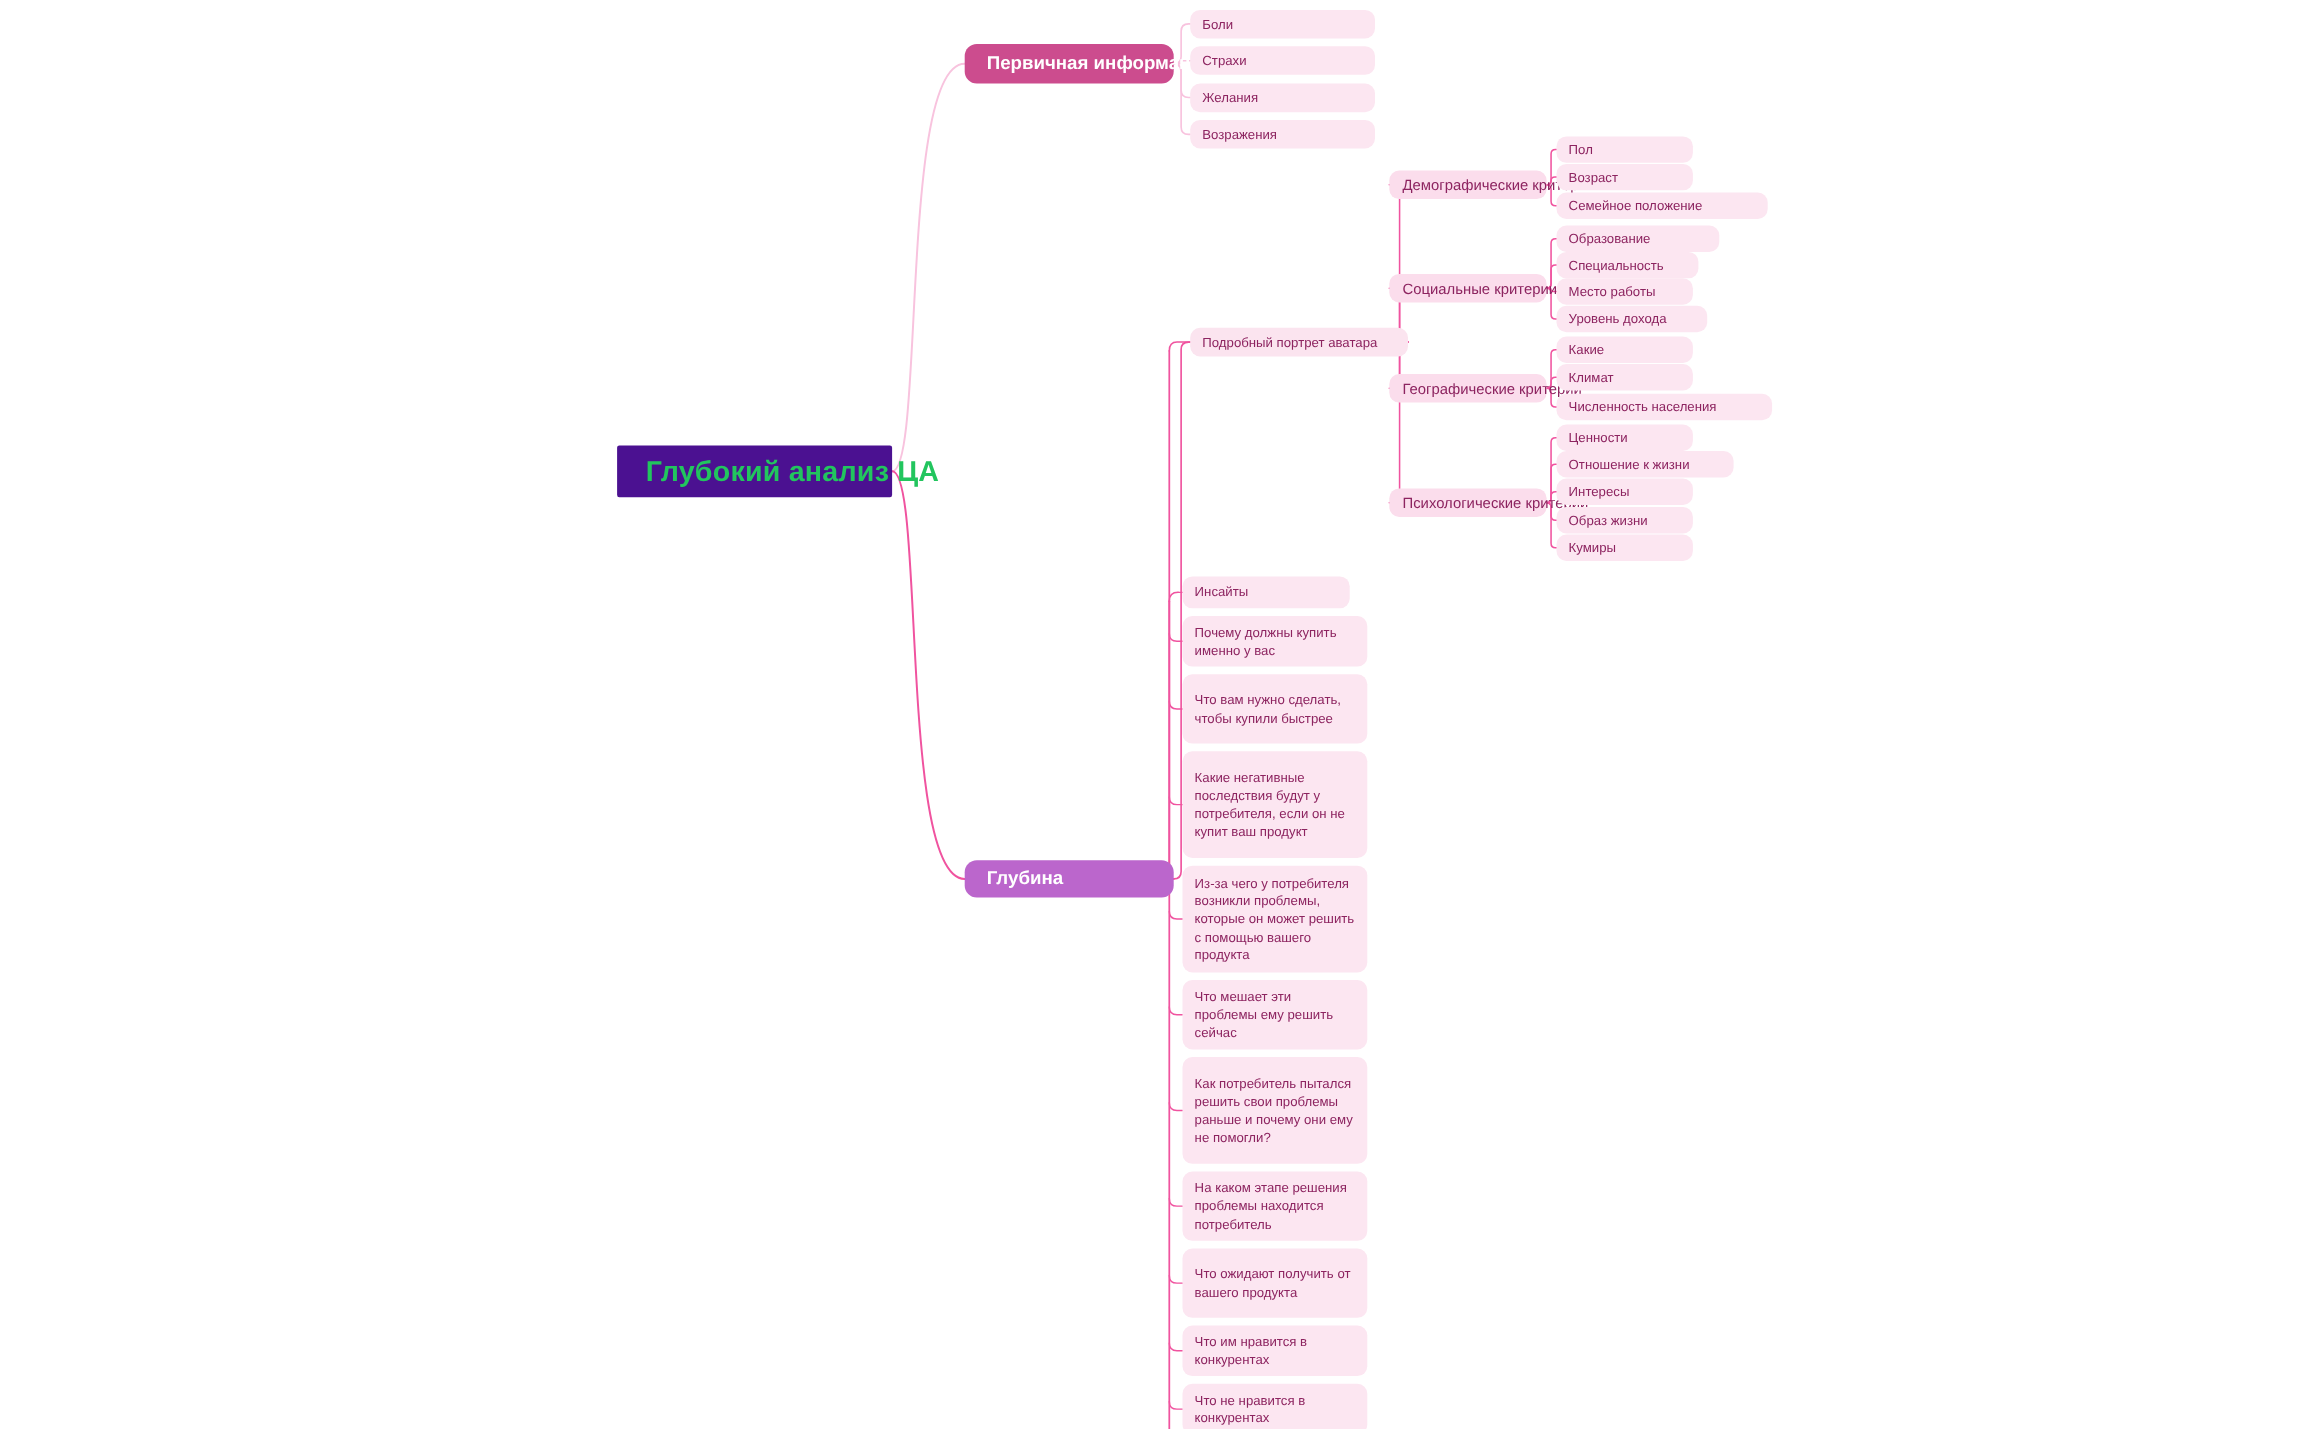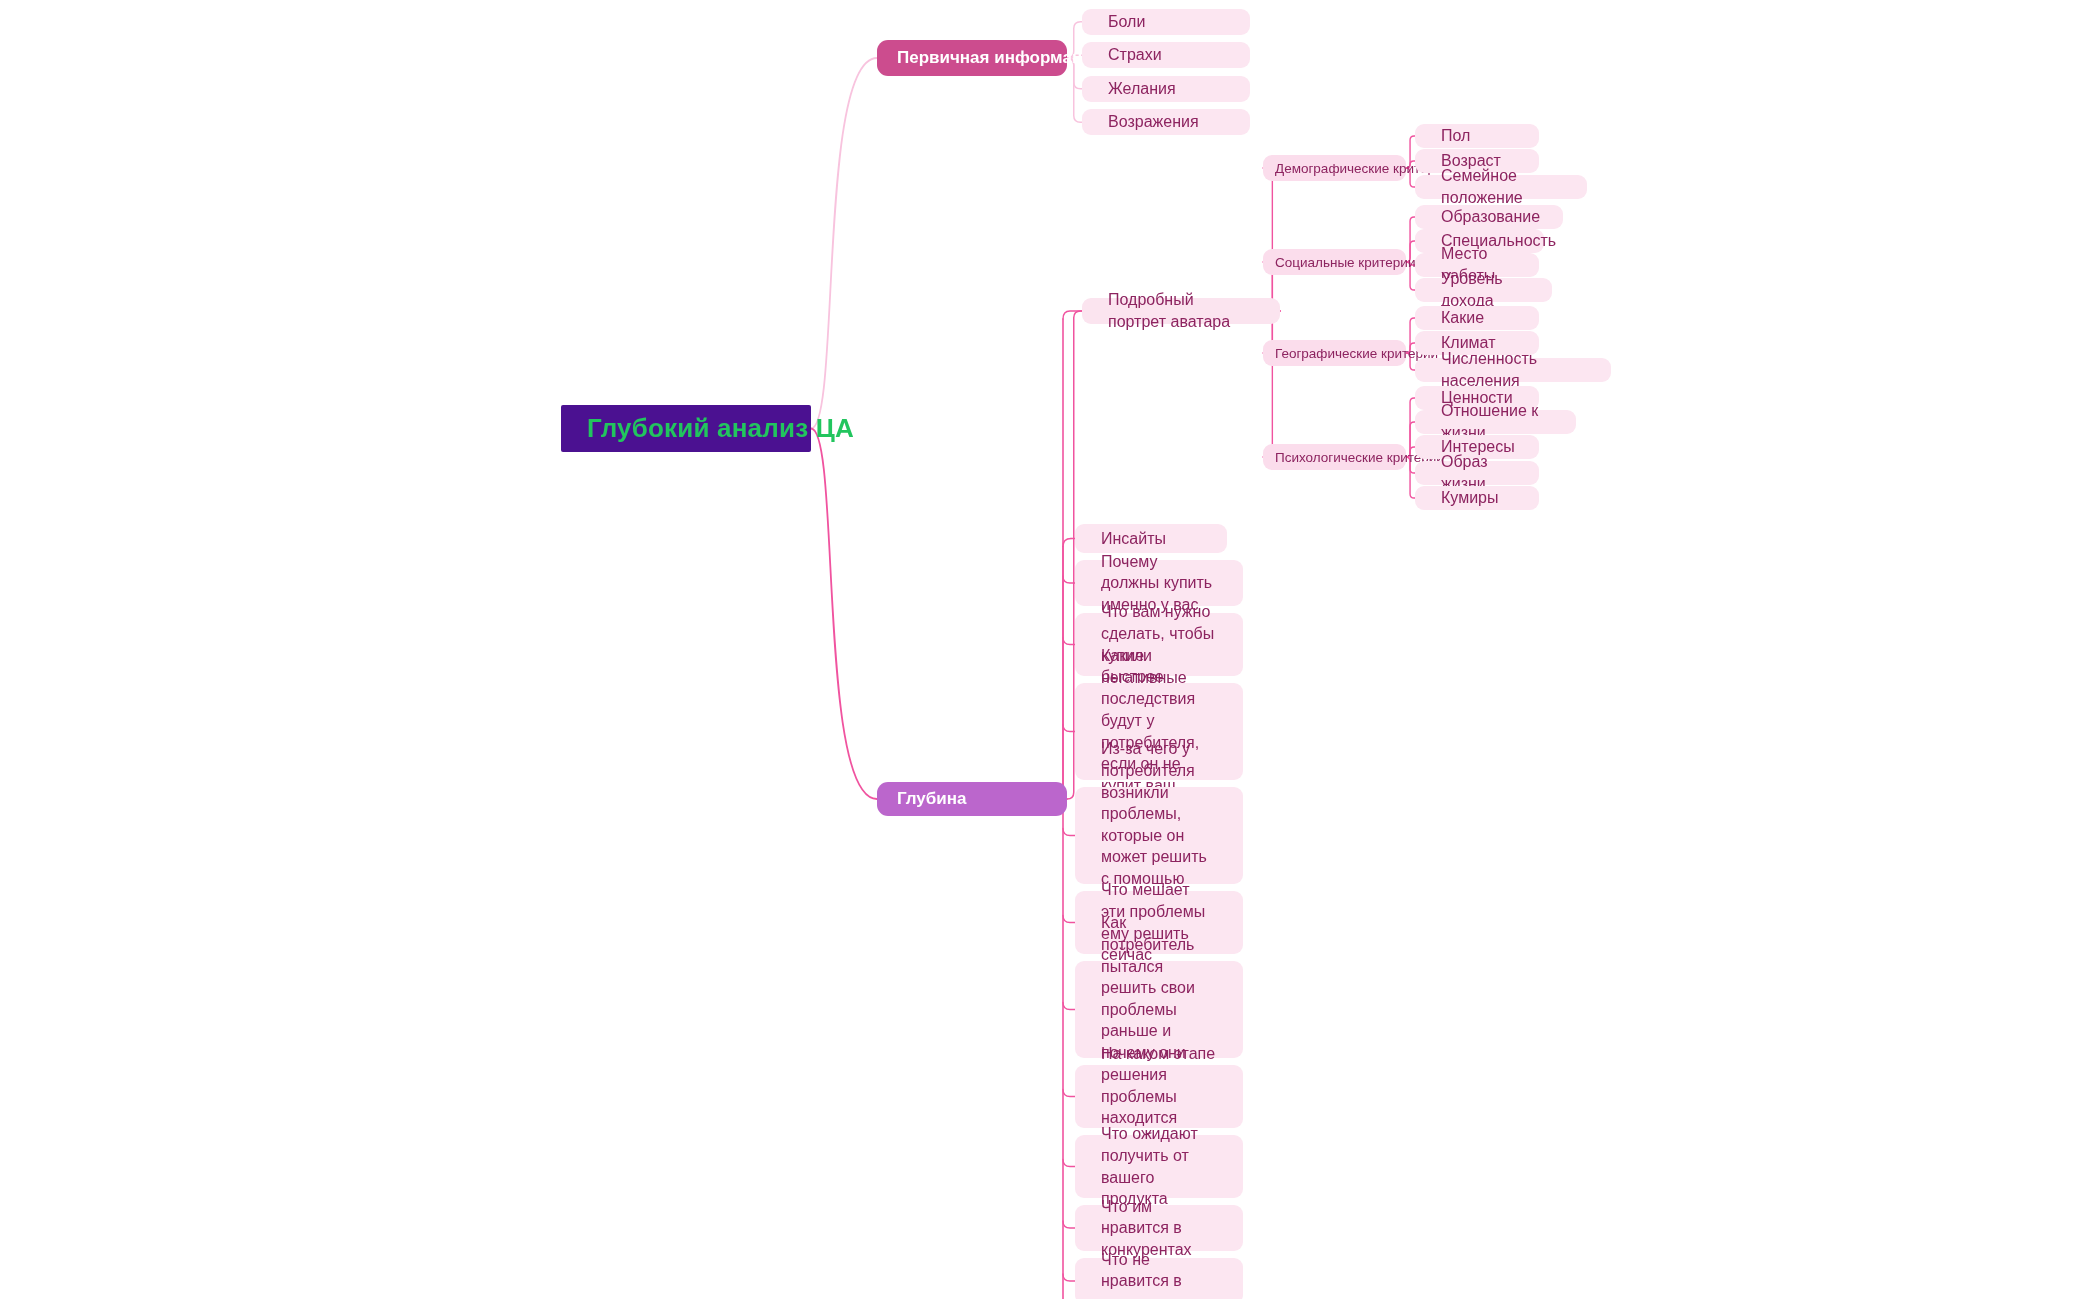--- a/index.html
+++ b/index.html
@@ -29,21 +29,21 @@
 
   
   .chip{
     background:#fbddec;color:#8d2460;border-radius:9px;
     font-size:13.5px;padding:0 12px;white-space:nowrap;
   }
 
   
   .leaf{
     background:#fce6f1;color:#8d2460;border-radius:9px;
-    font-size:16px;line-height:1.35;padding:7px 26px;
+    font-size:12px;line-height:1.35;padding:7px 11px;
     align-items:center;
   }
   .leaf.pale{background:#fbe4ef;}
   .leaf.wrap{display:flex;}
 </style>
 </head>
 <body>
 
 <div id="canvas">
   <svg class="links" id="links" viewBox="0 0 2100 1299" xmlns="http://www.w3.org/2000/svg">
@@ -104,21 +104,21 @@
       <div class="node br1 primary" style="left: 877px; top: 40px; width: 190px; height: 36px;">Первичная информация</div>
       <div class="node leaf" style="left: 1082px; top: 8.712px; width: 168px; height: 26px;">Боли</div>
       <div class="node leaf" style="left: 1082px; top: 42.187px; width: 168px; height: 26px;">Страхи</div>
       <div class="node leaf" style="left: 1082px; top: 75.662px; width: 168px; height: 26px;">Желания</div>
       <div class="node leaf" style="left: 1082px; top: 109.137px; width: 168px; height: 26px;">Возражения</div>
       <div class="node br1 depth" style="left: 877px; top: 782px; width: 190px; height: 34px;">Глубина</div>
       <div class="node leaf pale" style="left: 1082px; top: 298px; width: 198px; height: 26px;">Подробный портрет аватара</div>
       <div class="node chip" style="left: 1263px; top: 155px; width: 143px; height: 26px;">Демографические критерии</div>
       <div class="node leaf" style="left: 1415px; top: 124px; width: 124px; height: 24px;">Пол</div>
       <div class="node leaf" style="left: 1415px; top: 149px; width: 124px; height: 24px;">Возраст</div>
-      <div class="node leaf" style="left: 1415px; top: 175px; width: 172px; height: 24px;">Семейное положение</div>
+      <div class="node leaf" style="left: 1415px; top: 175px; width: 192px; height: 24px;">Семейное положение</div>
       <div class="node chip" style="left: 1263px; top: 249px; width: 143px; height: 26px;">Социальные критерии</div>
       <div class="node leaf" style="left: 1415px; top: 205px; width: 148px; height: 24px;">Образование</div>
       <div class="node leaf" style="left: 1415px; top: 229px; width: 128.6px; height: 24px;">Специальность</div>
       <div class="node leaf" style="left: 1415px; top: 253px; width: 124px; height: 24px;">Место работы</div>
       <div class="node leaf" style="left: 1415px; top: 278px; width: 136.8px; height: 24px;">Уровень дохода</div>
       <div class="node chip" style="left: 1263px; top: 340px; width: 143px; height: 26px;">Географические критерии</div>
       <div class="node leaf" style="left: 1415px; top: 306px; width: 124px; height: 24px;">Какие</div>
       <div class="node leaf" style="left: 1415px; top: 331px; width: 124px; height: 24px;">Климат</div>
       <div class="node leaf" style="left: 1415px; top: 358px; width: 196px; height: 24px;">Численность населения</div>
       <div class="node chip" style="left: 1263px; top: 444px; width: 143px; height: 26px;">Психологические критерии</div>

